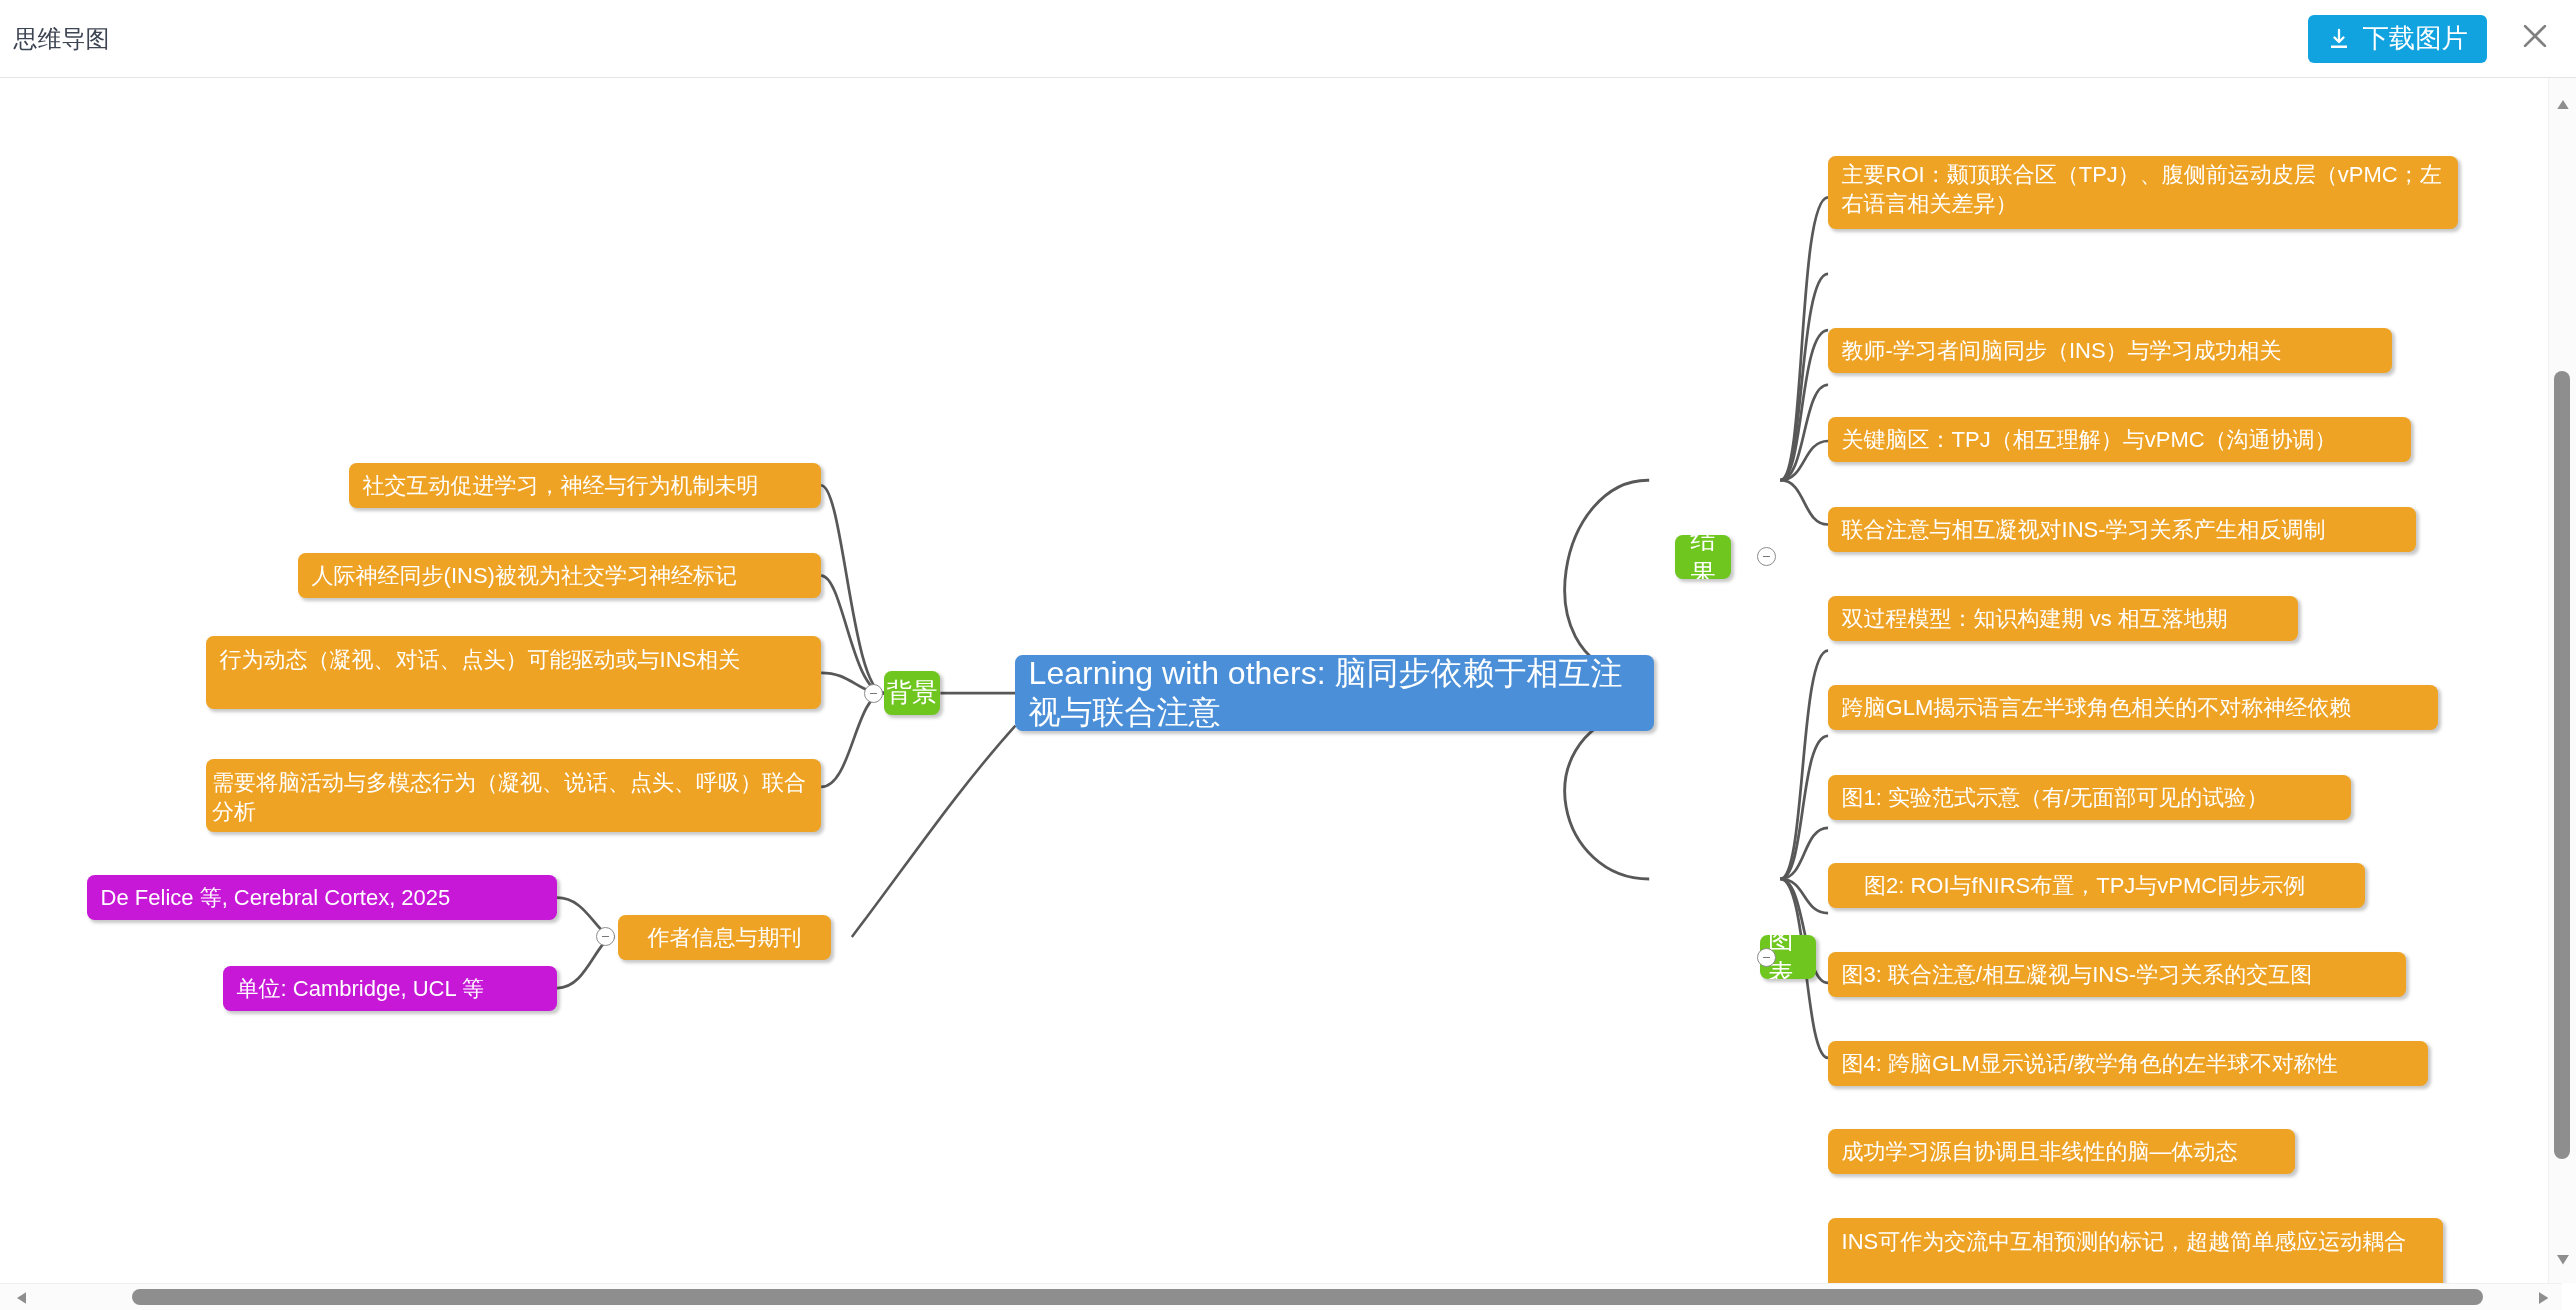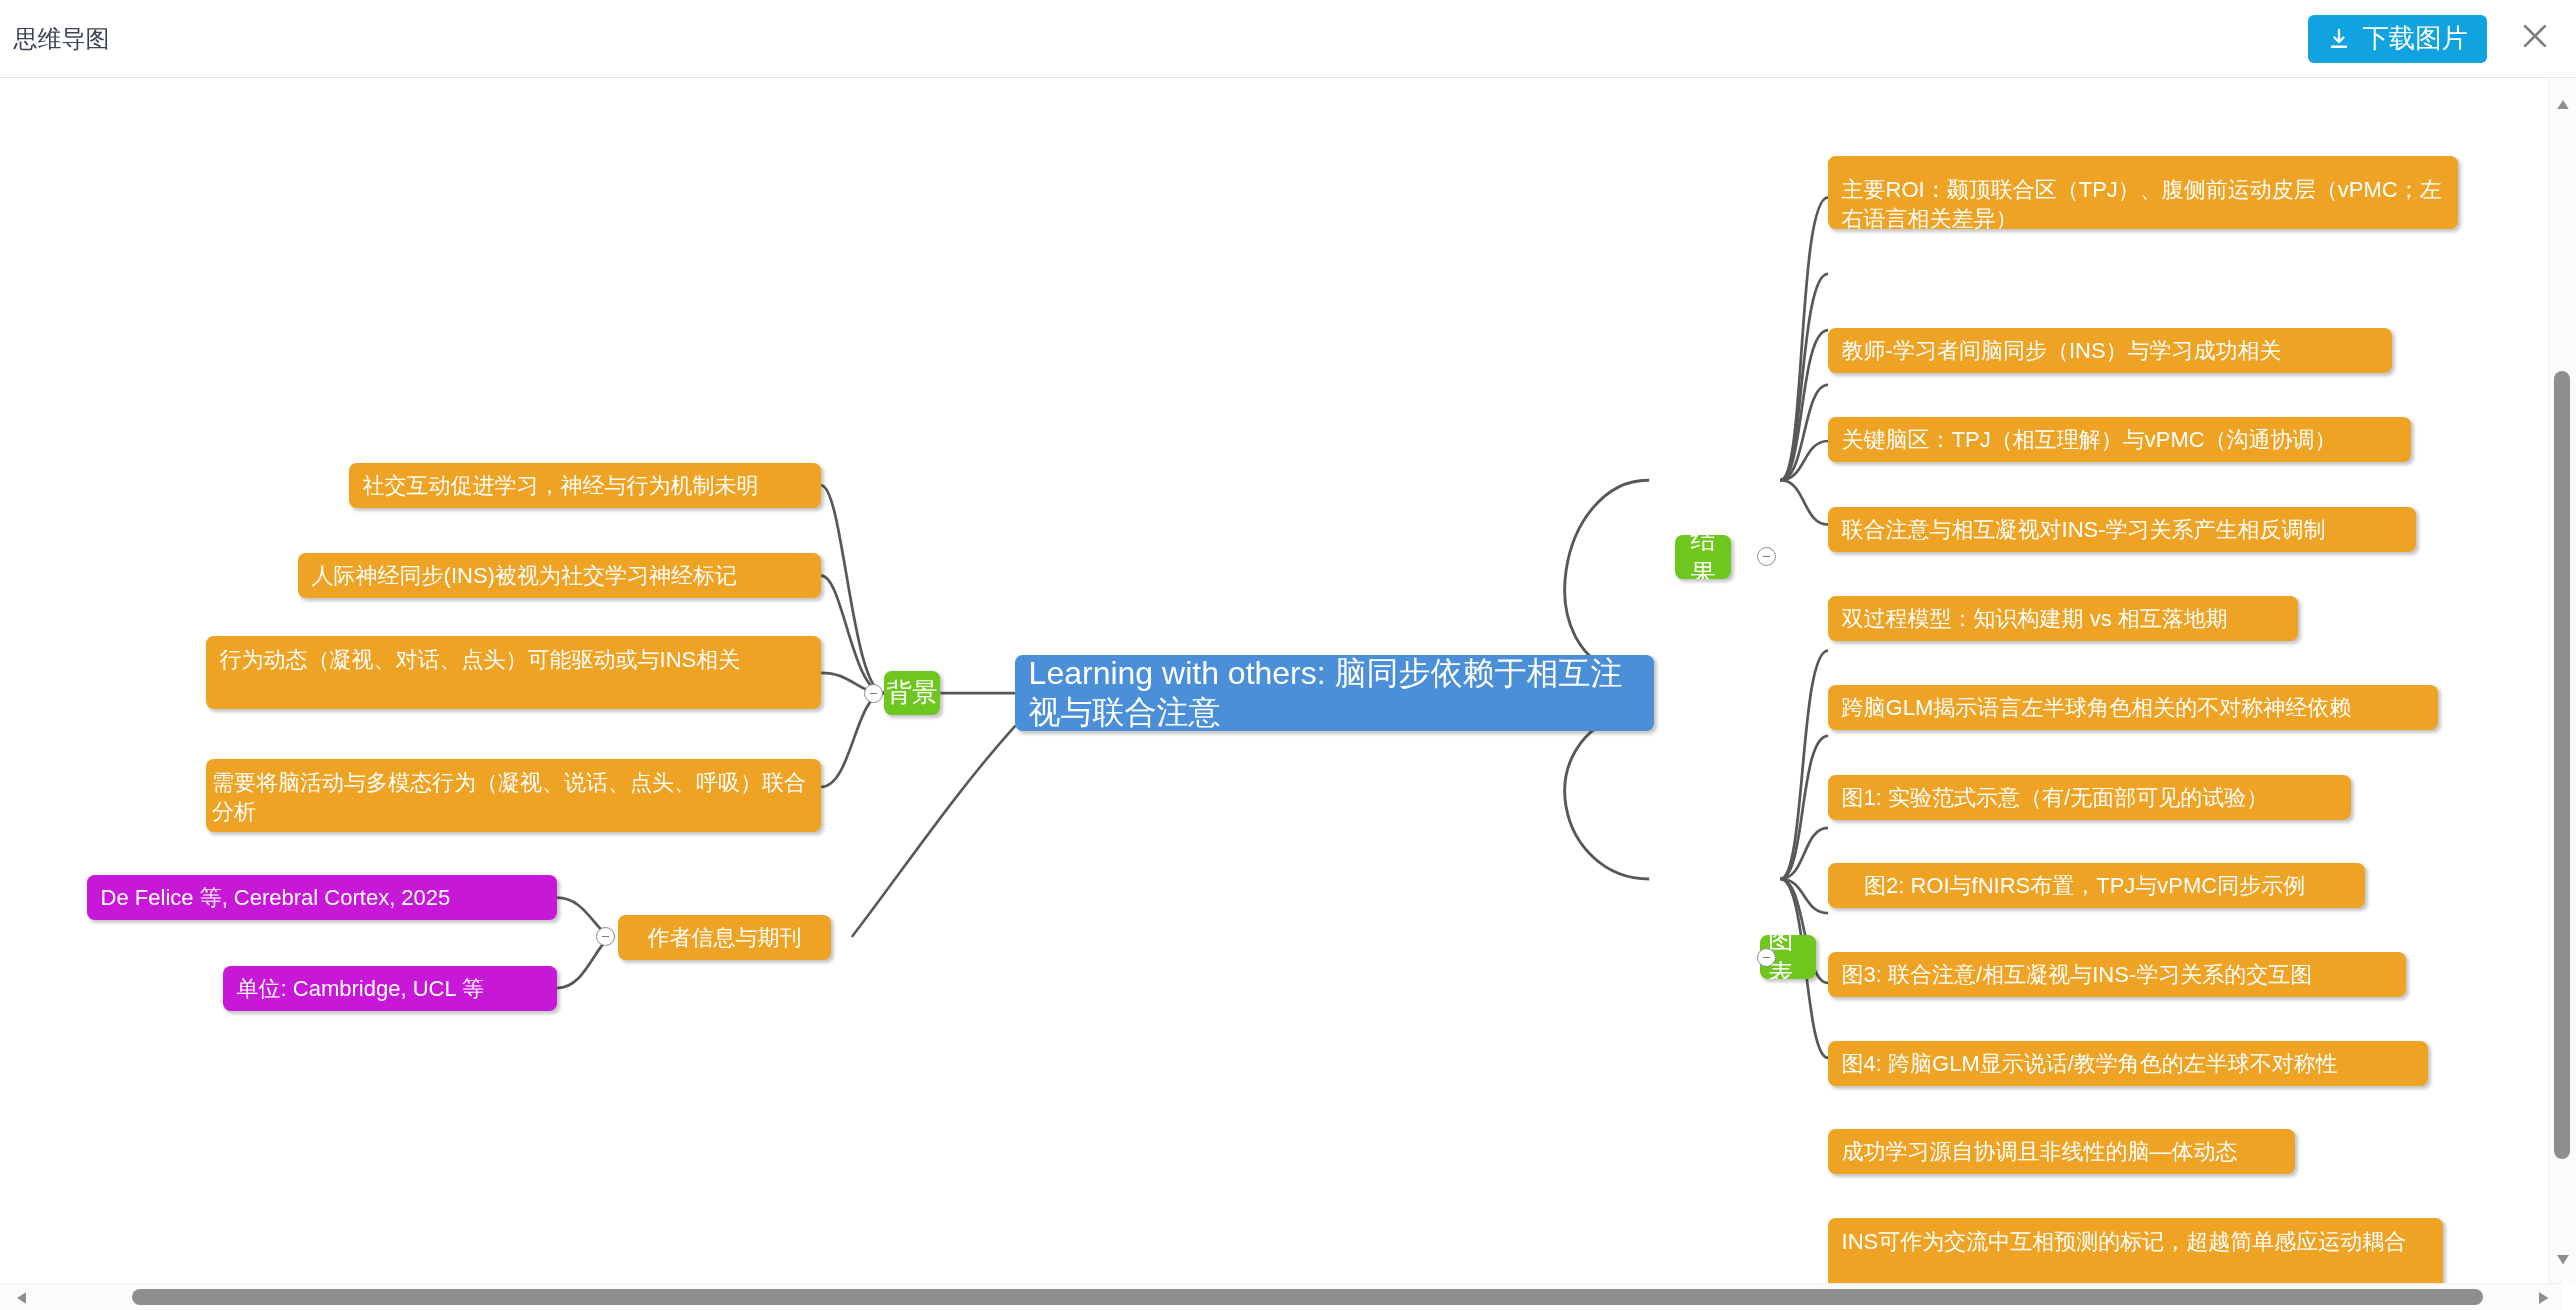--- a/index.html
+++ b/index.html
@@ -196,21 +196,21 @@
     <span>单位: Cambridge, UCL 等</span>
   </div>
 
   <div class="node green n-lvl1" style="left:1675px;top:457px;width:56px;height:44px;justify-content:center;padding:16px;">
     <span>结果</span>
   </div>
   <div class="toggle" style="left:1757px;top:469px;">
       <i></i>
     </div>
 
-  <div class="node orange n-lvl2" style="left:1828px;top:78px;width:630px;height:73px;align-items:flex-start;padding-top:19px;">
+  <div class="node orange n-lvl2" style="left:1828px;top:78px;width:630px;height:73px;align-items:flex-start;padding-top:4px;">
     <span>主要ROI：颞顶联合区（TPJ）、腹侧前运动皮层（vPMC；左右语言相关差异）</span>
   </div>
   <div class="node orange n-lvl2" style="left:1828px;top:250px;width:564px;height:45px;">
     <span>教师-学习者间脑同步（INS）与学习成功相关</span>
   </div>
   <div class="node orange n-lvl2" style="left:1828px;top:339px;width:583px;height:45px;">
     <span>关键脑区：TPJ（相互理解）与vPMC（沟通协调）</span>
   </div>
   <div class="node orange n-lvl2" style="left:1828px;top:429px;width:588px;height:45px;">
     <span>联合注意与相互凝视对INS-学习关系产生相反调制</span>

